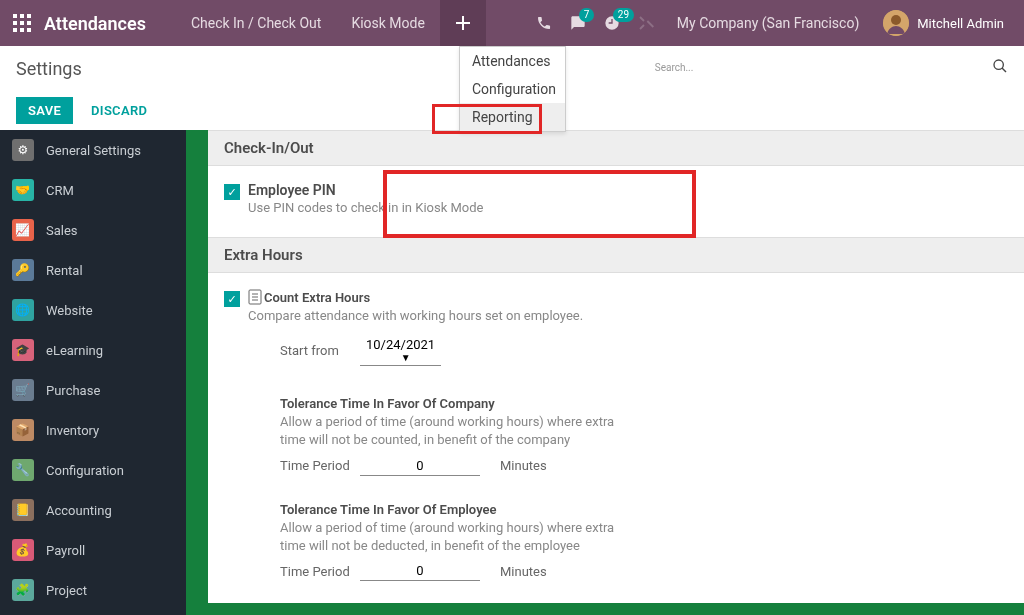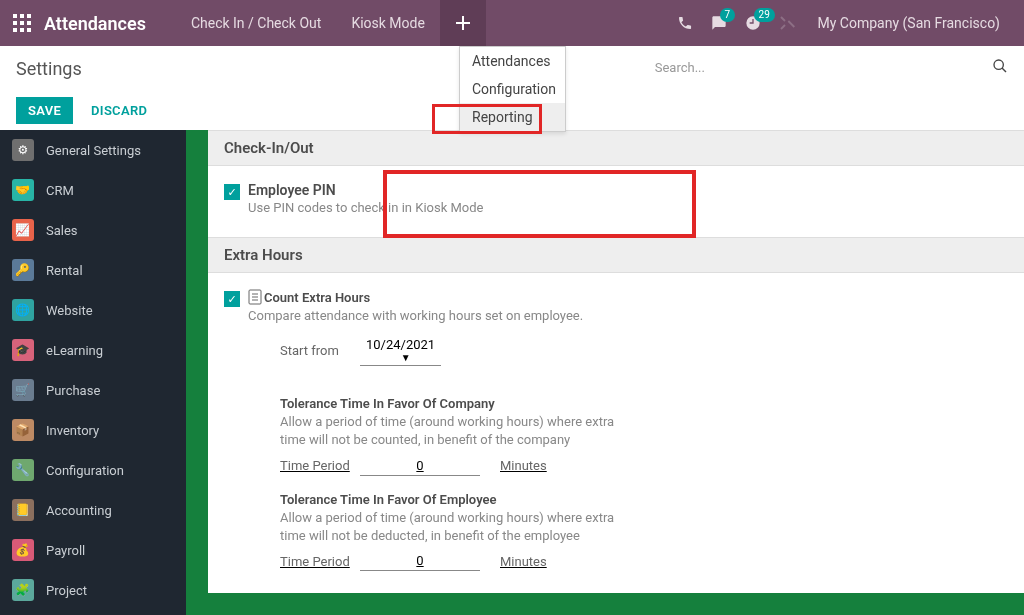--- a/index.html
+++ b/index.html
@@ -22,21 +22,21 @@
 
 .dropdown { position:absolute; left:459px; top:46px; width:107px; background:#fff; border:1px solid #ccc; z-index:20; box-shadow:0 2px 4px rgba(0,0,0,.1); }
 .dropdown-item { padding:6px 12px; font-size:14px; color:#444; cursor:pointer; }
 .dropdown-item.hover { background:#eeeeee; }
 .dd-highlight { position:absolute; left:432px; top:104px; width:110px; height:30px; border:3px solid #e12626; z-index:21; pointer-events:none; }
 
 
 .control-row { height:44px; display:flex; align-items:center; padding:0 16px; }
 .page-title { font-size:18px; color:#555; }
 .search-wrap { margin-left:573px; display:flex; align-items:center; border-bottom:1px solid transparent; flex:1; }
-.search-input { border:none; outline:none; font-size:13px; color:#8b5cf6; width:100%; }
+.search-input { border:none; outline:none; font-size:10px; color:#8b5cf6; width:100%; }
 .search-input::placeholder { color:#999; }
 .search-icon { color:#666; cursor:pointer; }
 
 
 .button-row { height:40px; display:flex; align-items:center; padding:0 16px; border-bottom:0px; }
 .btn-save { background:#00A09D; color:#fff; border:none; padding:6px 12px; font-size:13px; font-weight:600; cursor:pointer; letter-spacing:.3px; }
 .btn-discard { background:none; border:none; color:#00A09D; padding:6px 12px; font-size:13px; font-weight:600; cursor:pointer; margin-left:6px; letter-spacing:.3px; }
 
 
 .main { display:flex; height:485px; }
@@ -63,21 +63,21 @@
 .setting-text { margin-left:8px; }
 .setting-title { font-weight:600; color:#4c4c4c; font-size:14px; }
 .setting-desc { color:#888; font-size:13px; margin-top:2px; }
 
 .highlight-box { position:absolute; border:4px solid #e12626; pointer-events:none; z-index:5; }
 .hl1 { left:197px; top:40px; width:313px; height:68px; }
 
 .sub-block { margin-left:56px; margin-top:14px; }
 .sub-title { font-weight:600; color:#4c4c4c; font-size:13px; }
 .sub-desc { color:#888; font-size:13px; margin-top:2px; max-width:360px; line-height:1.4; }
-.inline-field { display:flex; align-items:center; margin-top:6px;text-decoration:underline; }
+.inline-field { display:flex; align-items:center; margin-top:6px; }
 .inline-label { width:80px; color:#666; font-size:13px; }
 .inline-input { width:120px; border:none; border-bottom:1px solid #888; text-align:center; font-size:13px; padding:2px 0; background:transparent; }
 .inline-unit { margin-left:20px; color:#666; font-size:13px; }
 
 .date-row { display:flex; align-items:center; margin-top:12px; margin-left:56px; }
 .date-label { width:80px; color:#666; }
 .date-val { border-bottom:1px solid #888; padding:2px 6px; display:flex; align-items:center; cursor:pointer;flex-direction:column; }
 .caret { margin-left:10px; font-size:10px; }
 
 .doc-icon { width:14px; height:16px; display:inline-block; vertical-align:middle; margin-right:2px; position:relative; top:-1px; }
@@ -124,20 +124,30 @@
           <path d="M12 2a10 10 0 100 20 10 10 0 000-20zm1 11H7v-2h4V6h2v7z"></path>
         </svg>
       <span class="badge">29</span>
     </div>
     <div class="nav-icon">
       <svg width="16" height="16" viewBox="0 0 24 24" fill="#8d6f85">
           <path d="M22 19l-9-9 2-2 9 9-2 2zM4 2l6 6-2 2-6-6 2-2zm-2 18l6-6 2 2-6 6-2-2z"></path>
         </svg>
     </div>
     <div class="company">My Company (San Francisco)</div>
+    <div class="user">
+      <div class="avatar">
+        <svg width="26" height="26" viewBox="0 0 26 26">
+            <circle cx="13" cy="13" r="13" fill="#d4a56a"></circle>
+            <circle cx="13" cy="10" r="5" fill="#8b5a2b"></circle>
+            <path d="M4 24c1-5 5-8 9-8s8 3 9 8" fill="#714B67"></path>
+          </svg>
+      </div>
+      <span>Mitchell Admin</span>
+    </div>
   </div>
 </div>
 
 <div class="dropdown">
   <div class="dropdown-item">Attendances</div>
   <div class="dropdown-item">Configuration</div>
   <div class="dropdown-item hover">Reporting</div>
 </div>
 <div class="dd-highlight"></div>
 
@@ -253,21 +263,21 @@
       <div class="sub-block" style="margin-top:30px;">
         <div class="sub-title">Tolerance Time In Favor Of Company</div>
         <div class="sub-desc">Allow a period of time (around working hours) where extra time will not be counted, in benefit of the company</div>
         <div class="inline-field">
           <div class="inline-label">Time Period</div>
           <input class="inline-input" value="0" style="">
           <div class="inline-unit">Minutes</div>
         </div>
       </div>
 
-      <div class="sub-block" style="margin-top:16px;">
+      <div class="sub-block" style="margin-top:26px;">
         <div class="sub-title">Tolerance Time In Favor Of Employee</div>
         <div class="sub-desc">Allow a period of time (around working hours) where extra time will not be deducted, in benefit of the employee</div>
         <div class="inline-field">
           <div class="inline-label">Time Period</div>
           <input class="inline-input" value="0" style="">
           <div class="inline-unit">Minutes</div>
         </div>
       </div>
 
     </div>

